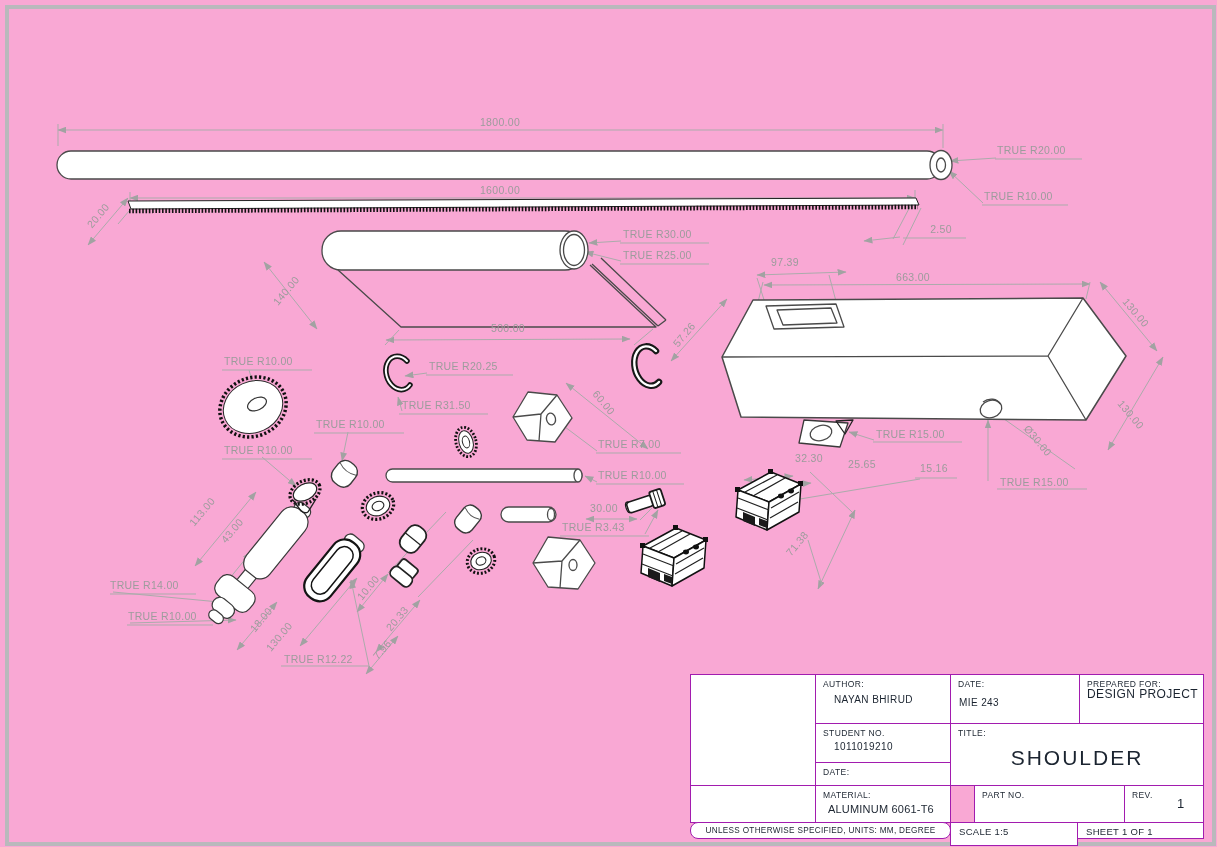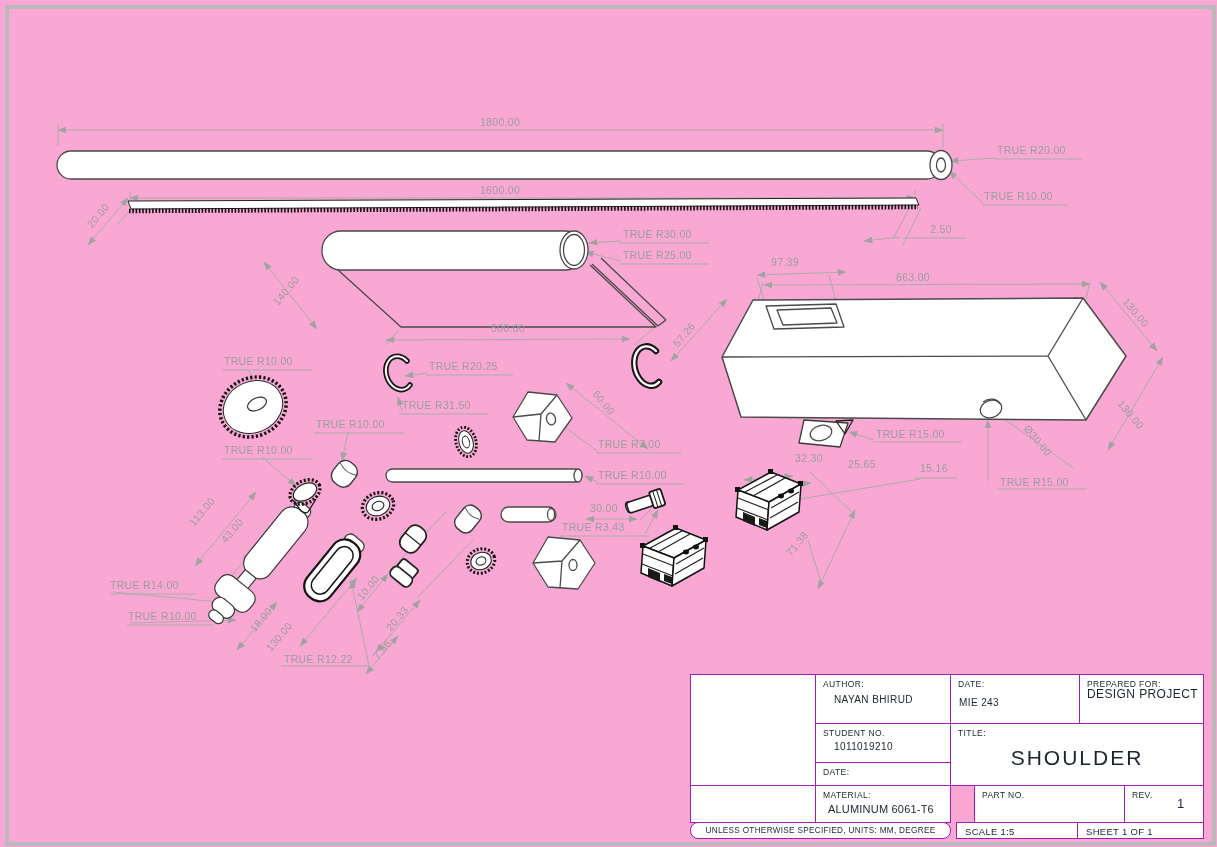--- a/index.html
+++ b/index.html
@@ -344,19 +344,19 @@
     <div class="lab">PART NO.</div>
     <div class="val"></div>
   </div>
   <div class="tb" style="left:1124px;top:785px;width:80px;height:39px;">
     <div class="lab">REV.</div>
     <div class="val" style="left:52px;top:10px;font-size:13px;">1</div>
   </div>
   <div class="tb" style="left:690px;top:822px;width:261px;height:17px;border-radius:8px;">
     <div class="rowtxt" style="left:0;right:0;text-align:center;font-size:8.2px;">UNLESS OTHERWISE SPECIFIED, UNITS: MM, DEGREE</div>
   </div>
-  <div class="tb" style="left:950px;top:822px;width:128px;height:17px;margin-left:6px;">
+  <div class="tb" style="left:950px;top:822px;width:128px;height:24px;">
     <div class="rowtxt">SCALE 1:5</div>
   </div>
   <div class="tb" style="left:1077px;top:822px;width:127px;height:17px;">
     <div class="rowtxt">SHEET 1 OF 1</div>
   </div>
 </div>
 
 </body></html>

